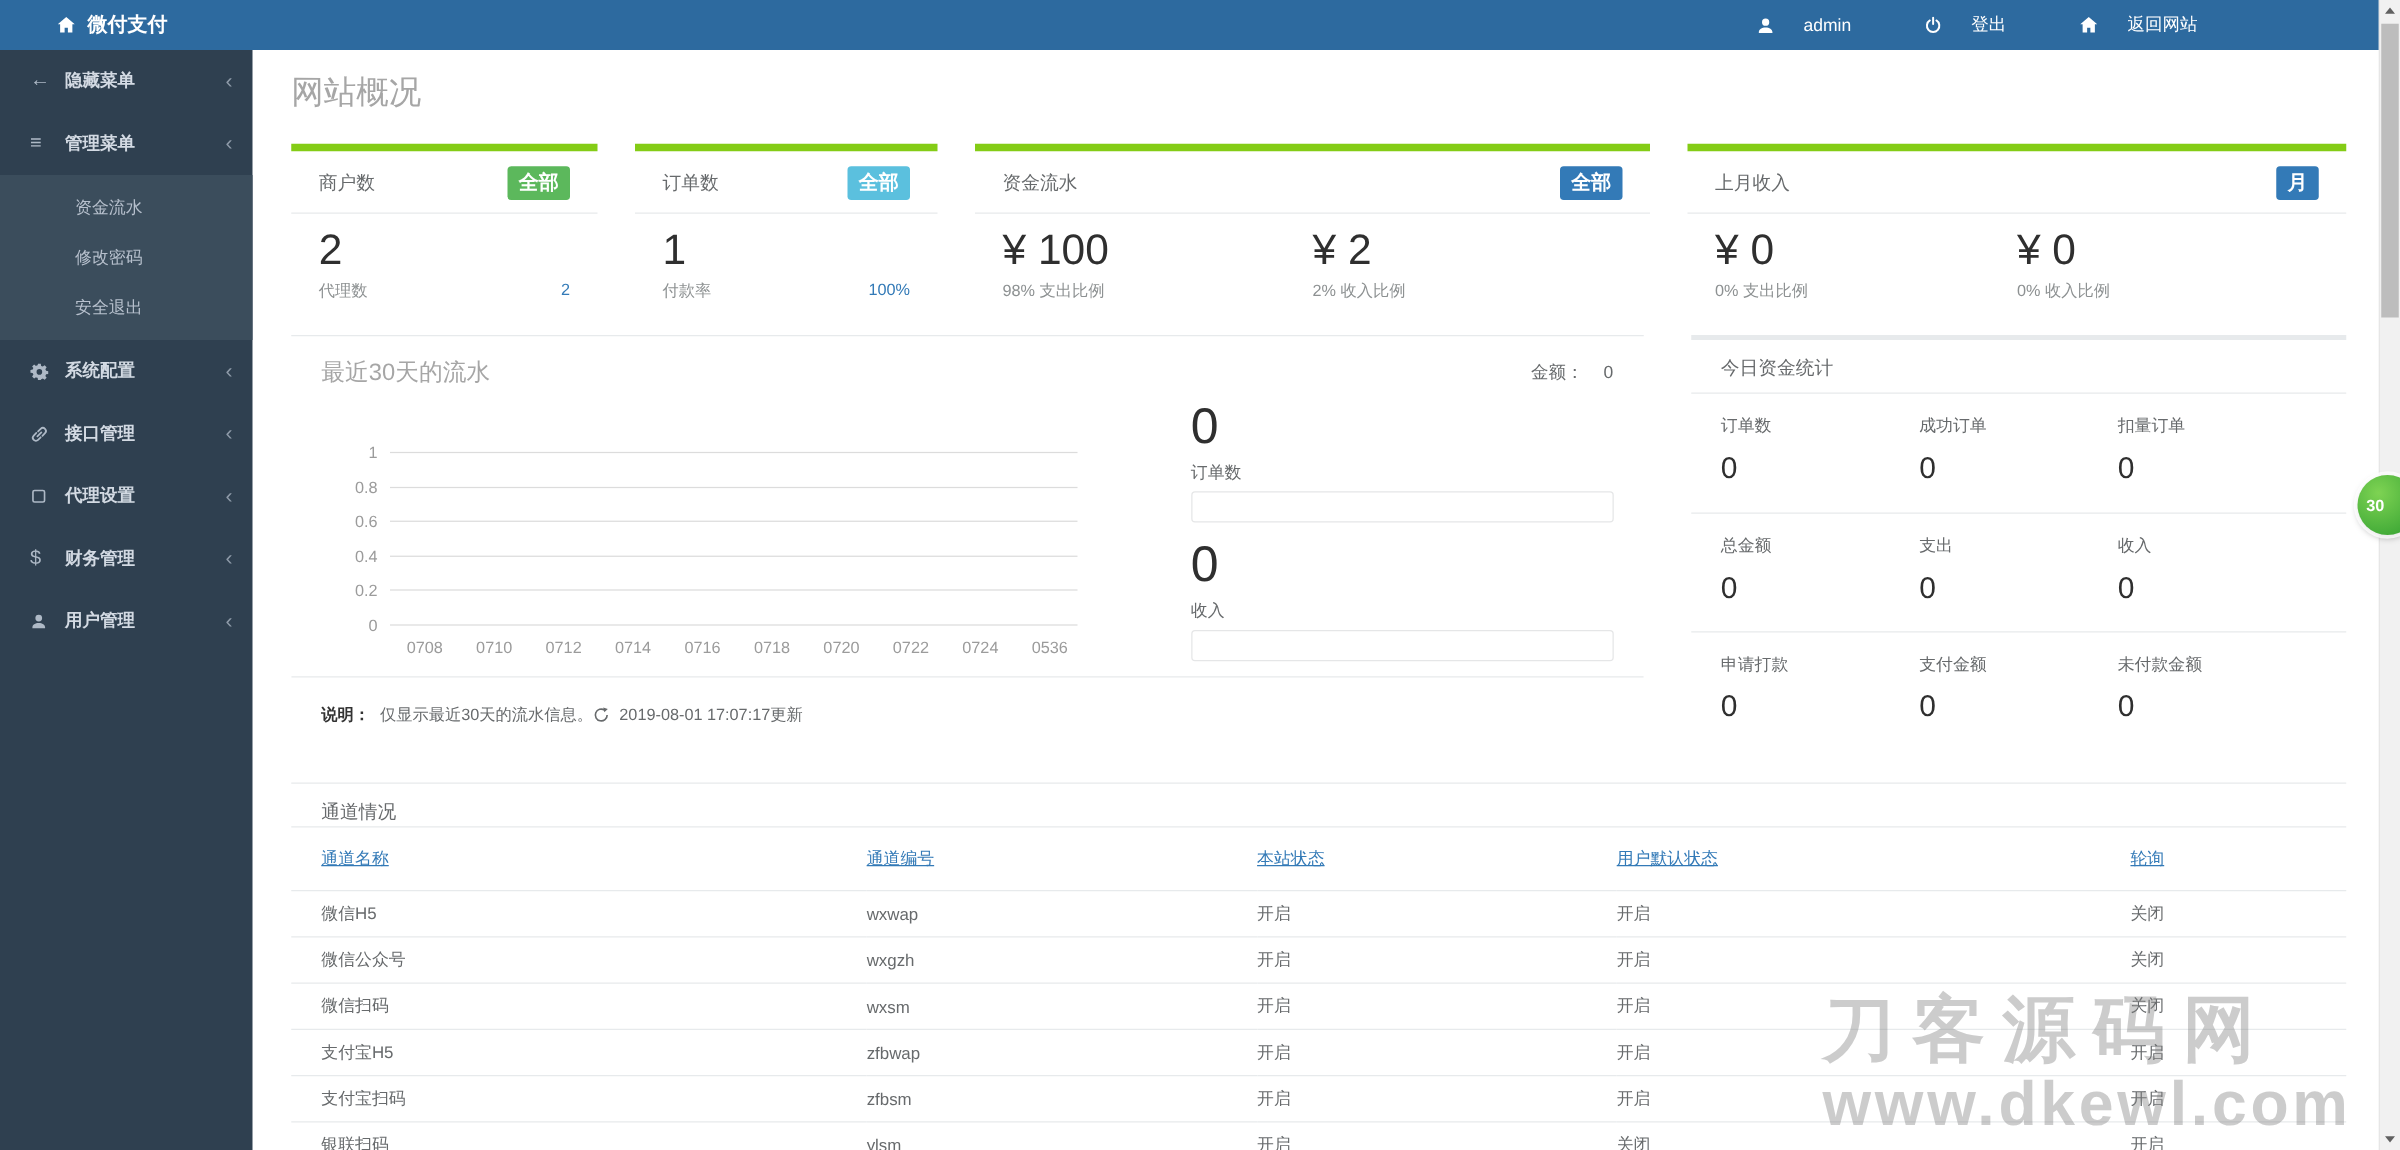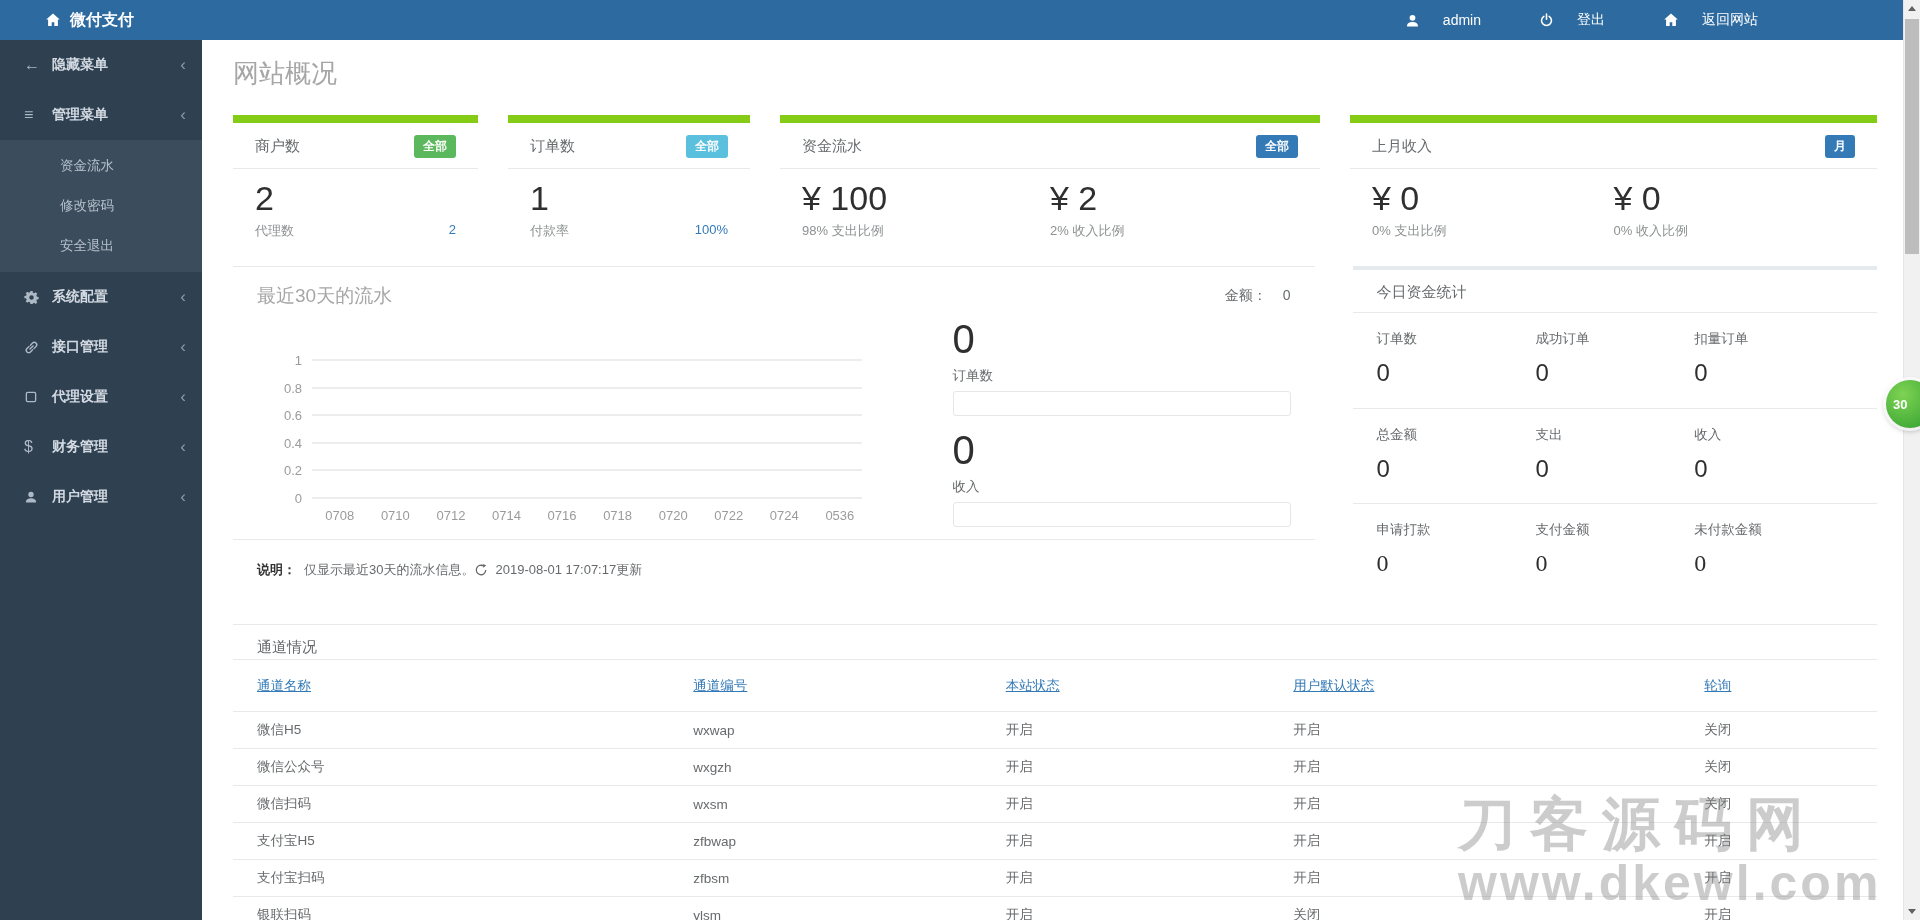--- a/index.html
+++ b/index.html
@@ -31,25 +31,25 @@
   .chev::before { content:"‹"; }
   .submenu { background:#3b4d5c; padding:6px 0; }
   .sub-item { height:40px; display:flex; align-items:center; padding-left:60px; color:#b7c0cd; font-size:13.5px; cursor:pointer; }
 
   
   .main { position:absolute; top:40px; left:233px; width:1644px; }
   .page-title { font-size:26px; font-weight:300; color:#a6a6a6; margin:16px 0 0; }
 
   
   .stats-row { display:flex; gap:30px; margin-top:24px; }
-  .scard { background:#fff; border-top:8px solid #84cc16; }
+  .scard { background:#fff; border-top:6px solid #84cc16; }
   .w1{width:245px} .w2{width:242px} .w3{width:540px} .w4{width:527px}
   .scard-head { display:flex; align-items:center; justify-content:space-between; padding:12px 22px 10px; border-bottom:1px solid #e7eaec; }
   .scard-title { font-size:15px; color:#676a6c; }
-  .badge { color:#fff; font-size:12px; font-weight:bold; padding:3px 9px; border-radius:3px; cursor:pointer; }
+  .badge { color:#fff; font-size:16px; font-weight:bold; padding:3px 9px; border-radius:3px; cursor:pointer; }
   .scard-body { padding:10px 22px 16px; }
   .big-val { font-size:34px; font-weight:300; color:#2f2f2f; line-height:38px; }
   .sub-row { display:flex; justify-content:space-between; margin-top:5px; font-size:13px; color:#8d9192; }
   .blue { color:#337ab7; }
   .two-col { display:flex; }
   .two-col .col { width:50%; }
   .sub-gray { margin-top:5px; font-size:13px; color:#8d9192; }
 
   
   .mid-row { display:flex; gap:38px; margin-top:10px; }
@@ -72,21 +72,21 @@
   .r-lbl { font-size:13.5px; color:#676a6c; margin:6px 0; }
   .r-box { height:25px; border:1px solid #e5e6e7; border-radius:3px; background:#fff; }
   .readout + .readout { margin-top:12px; }
   .chart-foot { border-top:1px solid #e7eaec; margin-top:12px; padding:21px 24px; display:flex; justify-content:flex-start; align-items:center; font-size:13px; color:#676a6c; }
   .note-label { color:#333; font-weight:bold; margin-right:8px; }
   .updated { display:flex; align-items:center; gap:7px; }
 
   .today-card { width:527px; height:333px; border-top:4px solid #e7eaec; display:flex; flex-direction:column; }
   .today-title { font-size:15px; color:#676a6c; padding:13px 24px 10px; border-bottom:1px solid #e7eaec; }
   .t-row { flex:1; display:flex; padding:0 24px; border-bottom:1px solid #e7eaec; }
-  .t-row:last-child { border-bottom:none;font-family:Liberation Serif, serif; }
+  .t-row:last-child { border-bottom:none; }
   .t-cell { width:33.33%; padding-top:17px; }
   .t-lbl { font-size:13.5px; color:#676a6c; }
   .t-val { font-size:24px; font-weight:300; color:#2f2f2f; margin-top:11px; }
 
   
   .channels-card { margin-top:25px; border-top:1px solid #e7eaec; }
   .ch-title { font-size:15px; color:#676a6c; padding:13px 24px 2px; border-bottom:1px solid #e7eaec; }
   table.ch { width:100%; border-collapse:collapse; table-layout:fixed; }
   .ch th { text-align:left; font-weight:400; padding:16px 0; }
   .ch th a { color:#337ab7; font-size:13.5px; text-decoration:underline; cursor:pointer; }

